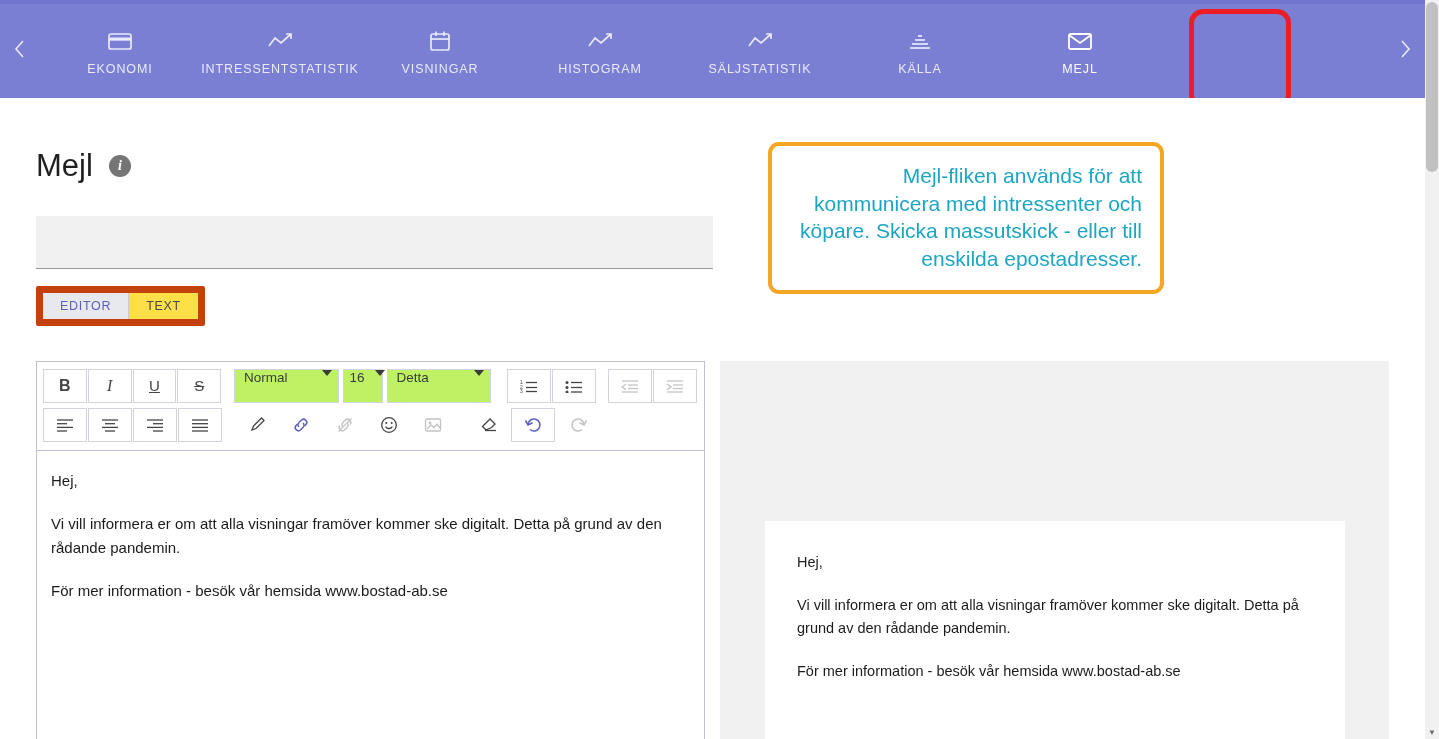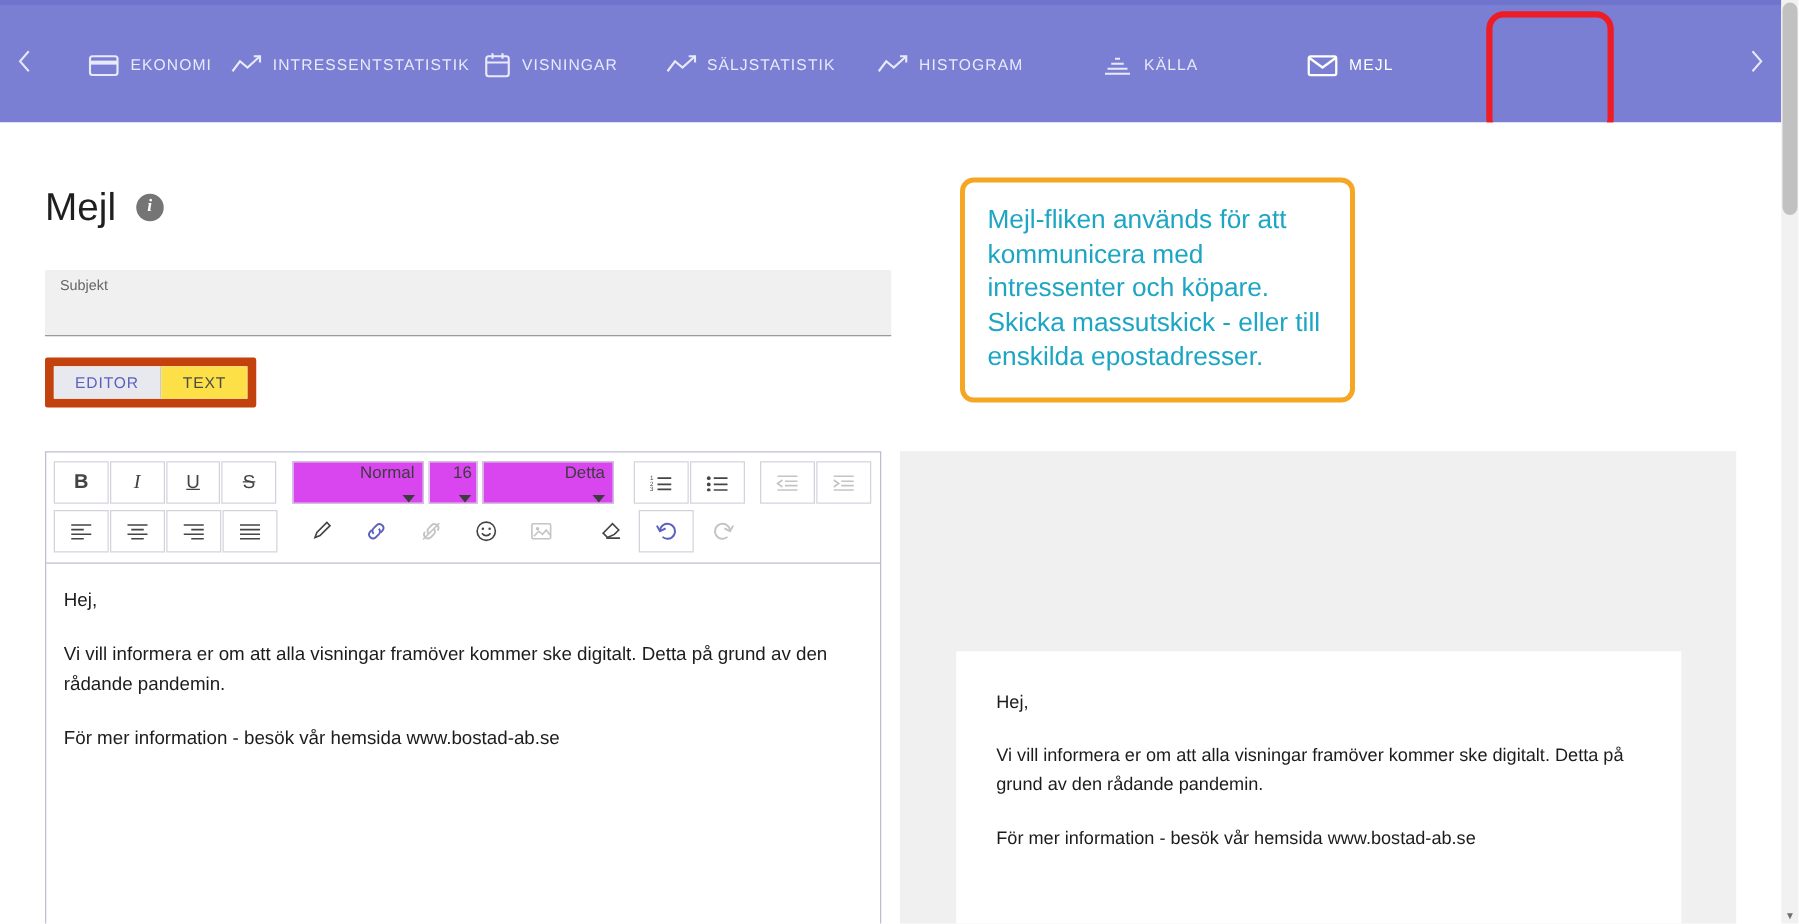--- a/index.html
+++ b/index.html
@@ -50,21 +50,21 @@
     flex: 1 1 auto;
     display: flex;
     align-items: stretch;
     overflow: hidden;
     position: relative;
   }
   .tab {
     flex: 0 0 auto;
     width: 160px;
     display: flex;
-    flex-direction: row;
+    flex-direction: column;
     align-items: center;
     justify-content: center;
     gap: 8px;
     color: #e9eaf9;
     cursor: pointer;
     position: relative;
     padding-top: 6px;
   }
   .tab .tab-label {
     font-size: 12.5px;
@@ -214,29 +214,28 @@
   }
   .tb-btn.boxed {
     border: 1px solid #d3d3de;
     margin-right: 1px;
   }
   .tb-sep { width: 12px; }
   .tb-select {
     height: 34px;
     border: 1px solid #d3d3de;
     display: flex;
-    align-items: flex-end;
+    align-items: flex-start;
     padding: 0 6px 0 9px;
     gap: 10px;
     font-size: 13.5px;
     color: #3c3c3c;
     cursor: pointer;
-    background: #d946ef;
+    background: #bef264;
     margin-right: 4px;
-    flex-direction: column;
   }
   .tb-select .caret {
     width: 0; height: 0;
     border-left: 5px solid transparent;
     border-right: 5px solid transparent;
     border-top: 6px solid #3c3c3c;
   }
   .tb-select.w-normal { width: 105px; justify-content: space-between; }
   .tb-select.w-size { width: 40px; justify-content: space-between; padding: 0 4px 0 6px;}
   .tb-select.w-font { width: 105px; justify-content: space-between; }
@@ -269,26 +268,26 @@
     font-size: 14.5px;
     color: #1c1c1c;
     line-height: 1.55;
   }
   .preview-card p { margin: 0 0 21px 0; }
 
   
   .callout {
     position: absolute;
     left: 768px; top: 142px;
-    width: 316px;
+    width: 396px;
     background: #ffffff;
     border: 4px solid #f5a623;
     border-radius: 11px;
     padding: 16px 18px 18px 18px;
-    text-align: left;
+    text-align: right;
     color: #1ca6c4;
     font-size: 21px;
     line-height: 1.31;
   }
 
   
   .scrollbar-track {
     position: absolute;
     right: 0; top: 0;
     width: 14px;
@@ -361,31 +360,31 @@
       </div>
 
 
       <div class="tab">
         <span class="tab-icon">
           <svg width="26" height="20" viewBox="0 0 26 20">
             <polyline points="2,15 8,7 14,12 24,3" fill="none" stroke="currentColor" stroke-width="1.7"></polyline>
             <polyline points="19,3 24,3 24,8" fill="none" stroke="currentColor" stroke-width="1.7"></polyline>
           </svg>
         </span>
-        <span class="tab-label">SÄLJSTATISTIK</span>
+        <span class="tab-label">HISTOGRAM</span>
       </div>
 
       <div class="tab">
         <span class="tab-icon">
           <svg width="26" height="20" viewBox="0 0 26 20">
             <polyline points="2,15 8,7 14,12 24,3" fill="none" stroke="currentColor" stroke-width="1.7"></polyline>
             <polyline points="19,3 24,3 24,8" fill="none" stroke="currentColor" stroke-width="1.7"></polyline>
           </svg>
         </span>
-        <span class="tab-label">HISTOGRAM</span>
+        <span class="tab-label">SÄLJSTATISTIK</span>
       </div>
 
       <div class="tab">
         <span class="tab-icon">
           <svg width="26" height="20" viewBox="0 0 26 20">
             <line x1="3" y1="17" x2="23" y2="17" stroke="currentColor" stroke-width="1.7"></line>
             <line x1="5" y1="13" x2="21" y2="13" stroke="currentColor" stroke-width="1.7"></line>
             <line x1="8" y1="9" x2="18" y2="9" stroke="currentColor" stroke-width="1.7"></line>
             <line x1="11" y1="5" x2="15" y2="5" stroke="currentColor" stroke-width="1.7"></line>
           </svg>
@@ -420,21 +419,20 @@
   <div class="tab-highlight"></div>
 
   <div class="content">
 
     <div class="page-title-row">
       <div class="page-title">Mejl</div>
       <div class="info-icon">i</div>
     </div>
 
     <div class="subject-field">
-      <div class="subject-label">Subjekt</div>
     </div>
 
     <div class="mode-toggle">
       <div class="mode-btn active">EDITOR</div>
       <div class="mode-btn">TEXT</div>
     </div>
 
     <div class="editor-box">
       <div class="toolbar">
 

